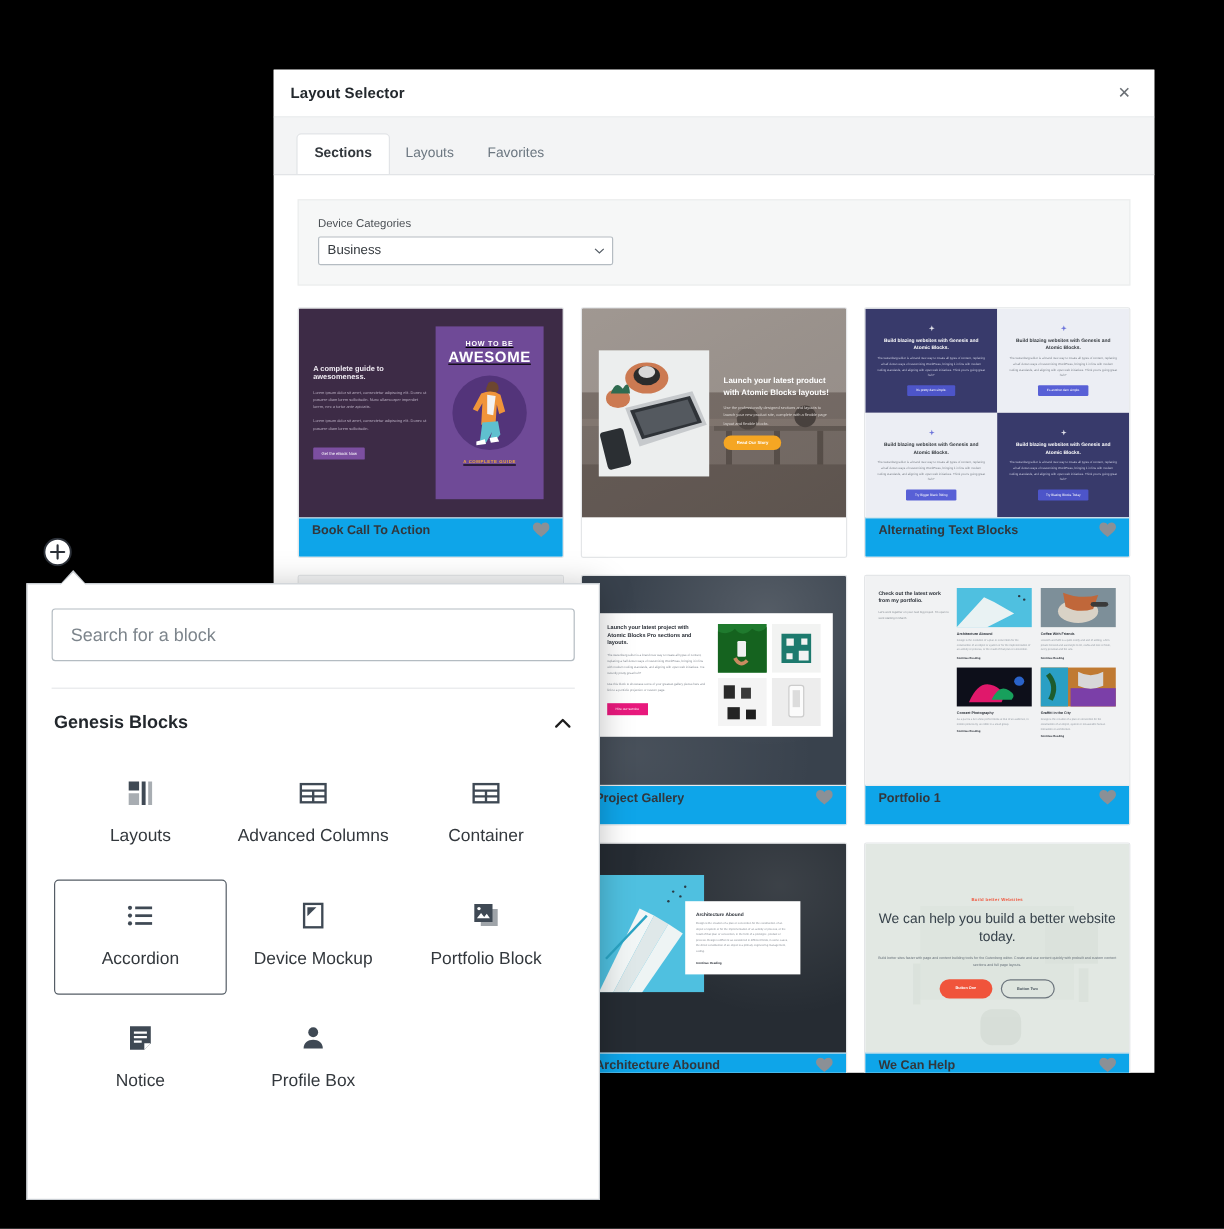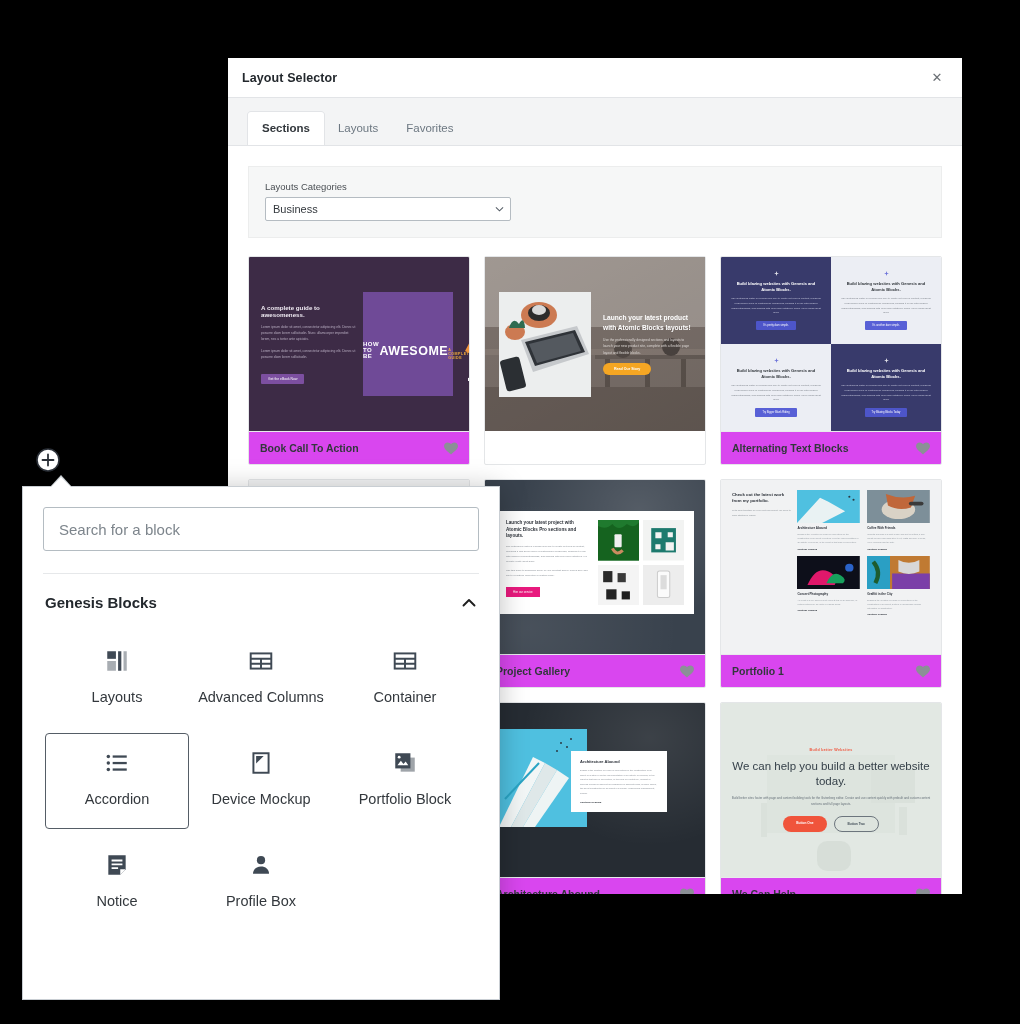--- a/index.html
+++ b/index.html
@@ -118,43 +118,43 @@
   }
   .card-preview {
     height: 174px;
     overflow: hidden;
     position: relative;
     background: #fff;
   }
   .card-foot {
     height: 31px;
     border-top: 1px solid #e8eaec;
-    display: flex; align-items: center;
+    display: flex; align-items: flex-end;
     padding: 16px 11px;
-    background: #d946ef;
+    background: #0ea5e9;
   }
   .card-name {
     font-size: 10.5px; font-weight: bold; color: #32373c;
     white-space: nowrap; overflow: hidden;
   }
   .heart { margin-left: auto; width: 14px; height: 13px; flex: none; cursor: pointer; }
 
   
   .pv-book { background: #3d2b46; display: flex; align-items: center; padding: 10px 12px; }
   .pv-book .left { width: 52%; padding-right: 6px; }
   .bk-h { font-size: 6.2px; color: #efeaf2; font-weight: bold; margin-bottom: 6px; }
   .bk-p { font-size: 3.3px; color: #b9aec2; line-height: 1.85; margin-bottom: 6px; }
   .bk-btn {
     display: inline-block; background: #7c4fa0; color: #fff;
     font-size: 3.4px; padding: 3px 7px; border-radius: 1px;
   }
   .bk-cover {
-    width: 46%; height: 104px; background: #6f4a97;
-    display: flex; align-items: center;
-    padding-top: 12px; position: relative;
+    width: 46%; height: 144px; background: #6f4a97;
+    display: flex; flex-direction: column; align-items: center;
+    padding-top: 12px; position: relative; text-decoration: underline;
   }
   .bk-cover .t1 { font-size: 6px; color: #fff; font-weight: bold; letter-spacing: .6px; }
   .bk-cover .t2 { font-size: 12.5px; color: #fff; font-weight: bold; letter-spacing: .5px; margin-top: 1px; }
   .bk-circle {
     width: 62px; height: 62px; border-radius: 50%;
     background: #53347a; margin-top: 8px; position: relative;
   }
   .bk-fig { position: absolute; left: 12px; top: 2px; }
   .bk-cover .t3 { font-size: 3.6px; color: #f0a93b; font-weight: bold; letter-spacing: .5px; margin-top: 8px; }
 
@@ -308,21 +308,21 @@
   </div>
 
   <div class="tabstrip">
     <button class="tab active">Sections</button>
     <button class="tab">Layouts</button>
     <button class="tab">Favorites</button>
   </div>
 
   <div class="filterbar">
     <div class="filter-left">
-      <label class="filter-label">Layouts Categories</label>
+      <label class="filter-label">Device Categories</label>
       <div class="select-wrap">
         <select class="cat-select">
           <option>Business</option>
         </select>
         <svg class="chev" viewBox="0 0 10 10">
             <path d="M1 3.2 L5 7 L9 3.2" fill="none" stroke="#555d66" stroke-width="1.2"></path>
           </svg>
       </div>
     </div>
   </div>

